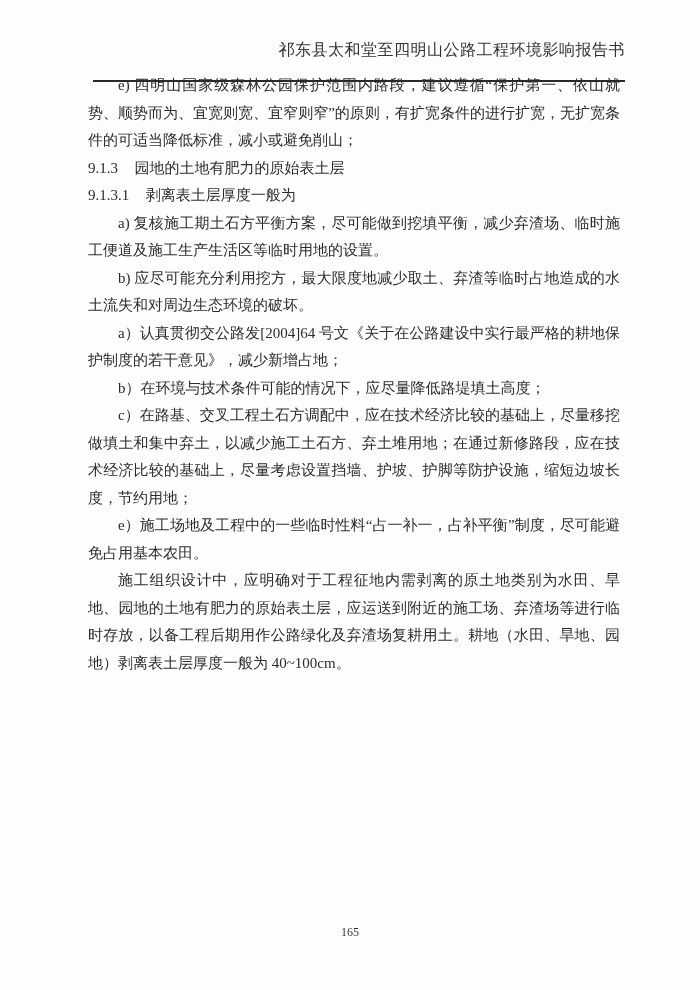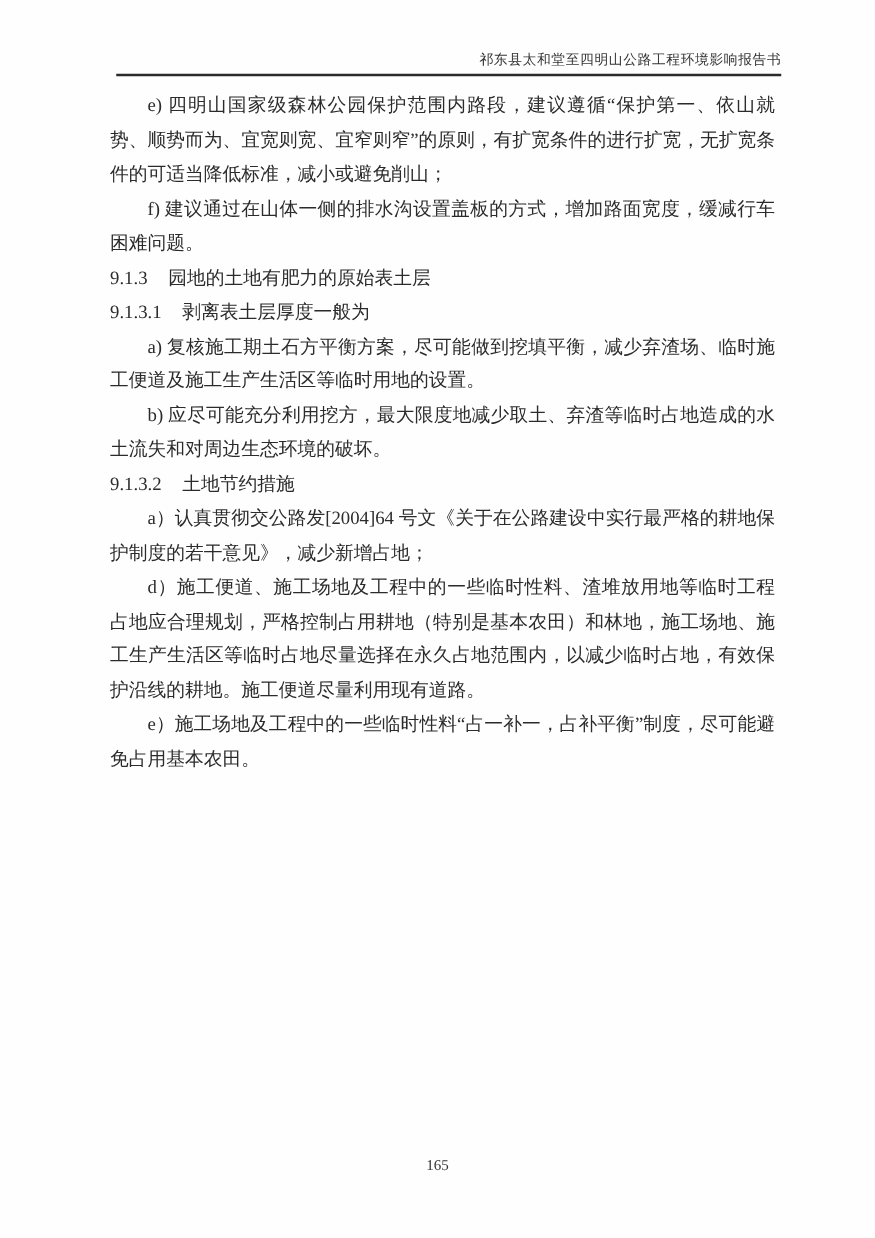--- a/index.html
+++ b/index.html
@@ -19,24 +19,24 @@
   }
   .header {
     position: absolute;
     left: 93px;
     top: 40px;
     width: 532px;
   }
   .header-text {
     display: block;
     text-align: right;
-    font-size: 11px;
+    font-size: 16px;
     letter-spacing: 0.5px;
     color: #333333;
-    padding-bottom: 4px;
+    padding-bottom: 19px;
   }
   .header-rule {
     border: none;
     border-top: 2px solid #2a2a2a;
     margin: 0;
     height: 0;
   }
   .content {
     position: absolute;
     left: 88px;
@@ -81,39 +81,39 @@
 
   <div class="header">
     <span class="header-text">祁东县太和堂至四明山公路工程环境影响报告书</span>
     <hr class="header-rule">
   </div>
 
   <div class="content">
 
     <p class="para">e) 四明山国家级森林公园保护范围内路段，建议遵循“保护第一、依山就势、顺势而为、宜宽则宽、宜窄则窄”的原则，有扩宽条件的进行扩宽，无扩宽条件的可适当降低标准，减小或避免削山；</p>
 
-    <p class="para">f) 建议通过在山体一侧的排水沟设置盖板的方式，增加路面宽度，缓减行车困难问题。</p>
 
     <p class="heading"><span class="heading-num">9.1.3</span><span>园地的土地有肥力的原始表土层</span></p>
 
     <p class="heading"><span class="heading-num">9.1.3.1</span><span>剥离表土层厚度一般为</span></p>
 
     <p class="para">a) 复核施工期土石方平衡方案，尽可能做到挖填平衡，减少弃渣场、临时施工便道及施工生产生活区等临时用地的设置。</p>
 
     <p class="para">b) 应尽可能充分利用挖方，最大限度地减少取土、弃渣等临时占地造成的水土流失和对周边生态环境的破坏。</p>
 
-    <p class="heading"><span class="heading-num">9.1.3.2</span><span>土地节约措施</span></p>
 
     <p class="para">a）认真贯彻交公路发[2004]64 号文《关于在公路建设中实行最严格的耕地保护制度的若干意见》，减少新增占地；</p>
 
+    <p class="para">b）在环境与技术条件可能的情况下，应尽量降低路堤填土高度；</p>
 
+    <p class="para">c）在路基、交叉工程土石方调配中，应在技术经济比较的基础上，尽量移挖做填土和集中弃土，以减少施工土石方、弃土堆用地；在通过新修路段，应在技术经济比较的基础上，尽量考虑设置挡墙、护坡、护脚等防护设施，缩短边坡长度，节约用地；</p>
 
-    <p class="para">d）施工便道、施工场地及工程中的一些临时性料、渣堆放用地等临时工程占地应合理规划，严格控制占用耕地（特别是基本农田）和林地，施工场地、施工生产生活区等临时占地尽量选择在永久占地范围内，以减少临时占地，有效保护沿线的耕地。施工便道尽量利用现有道路。</p>
 
     <p class="para">e）施工场地及工程中的一些临时性料“占一补一，占补平衡”制度，尽可能避免占用基本农田。</p>
 
 
+    <p class="para">施工组织设计中，应明确对于工程征地内需剥离的原土地类别为水田、旱地、园地的土地有肥力的原始表土层，应运送到附近的施工场、弃渣场等进行临时存放，以备工程后期用作公路绿化及弃渣场复耕用土。耕地（水田、旱地、园地）剥离表土层厚度一般为 40~100cm。</p>
 
   </div>
 
   <div class="page-number">165</div>
 
 </div>
 
 </body></html>

